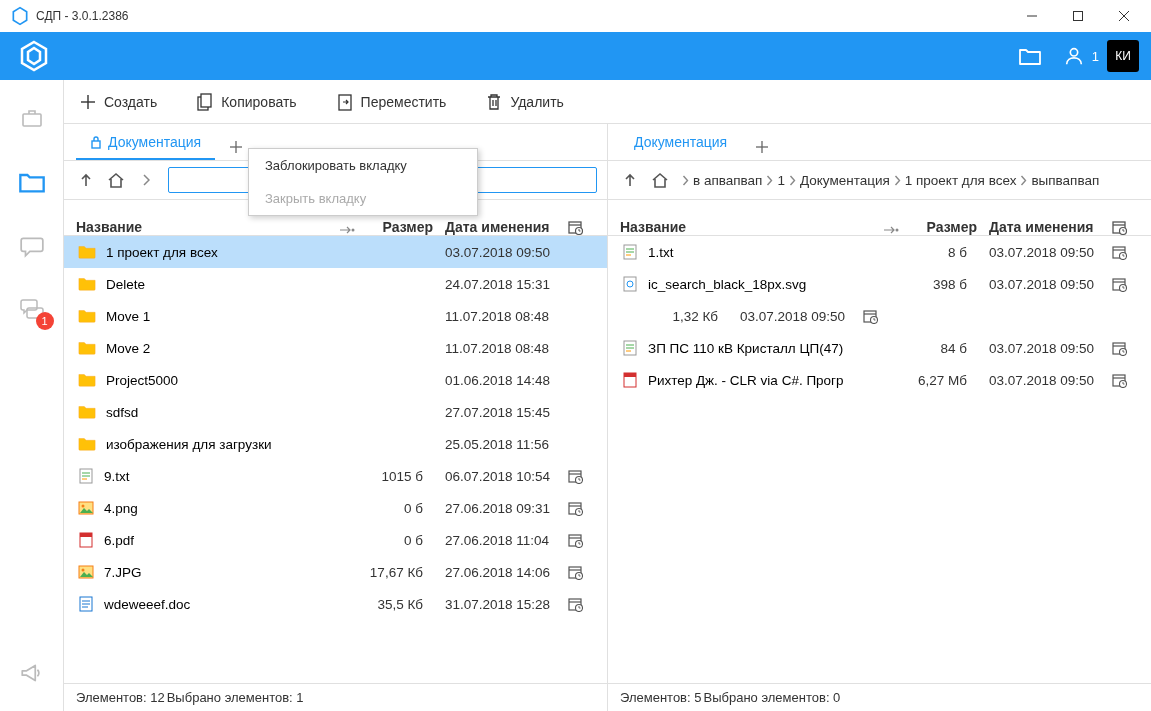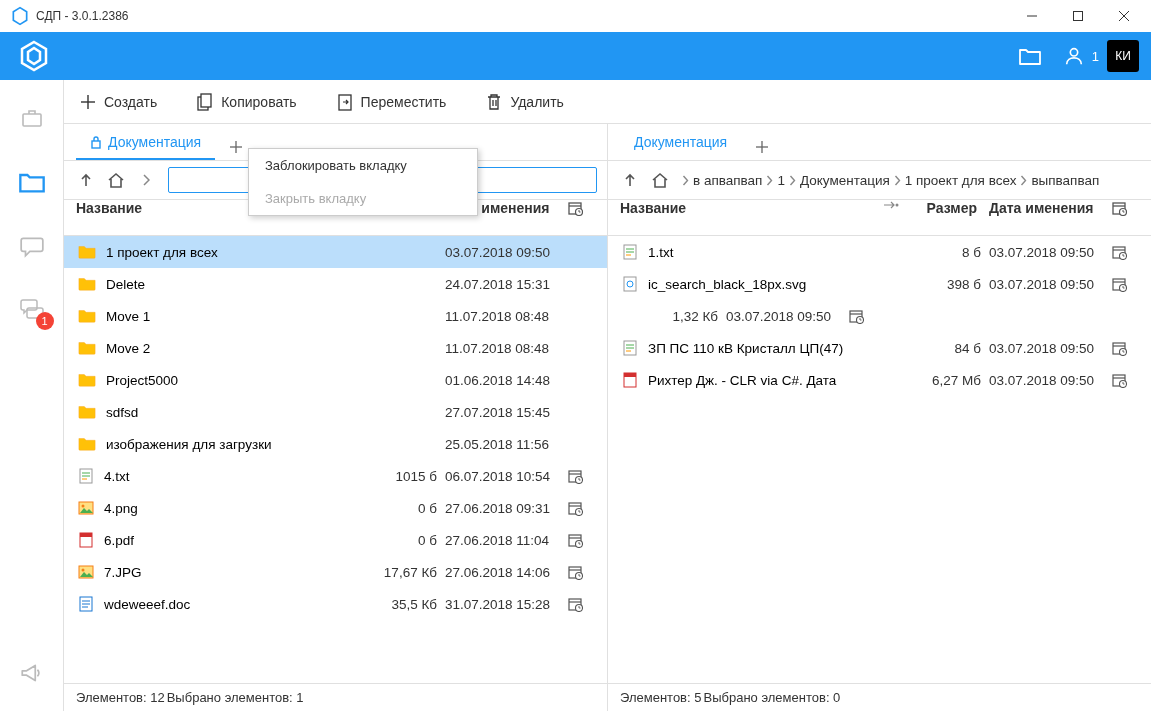--- a/index.html
+++ b/index.html
@@ -43,33 +43,33 @@
 .ctxmenu .ctx-item { padding: 9px 16px; font-size: 13px; color: #333; }
 .ctxmenu .ctx-item.disabled { color: #aaa; }
 
 .nav { height: 40px; display: flex; align-items: center; padding: 0 10px; gap: 6px; border-top: 1px solid #e0e0e0; border-bottom: 1px solid #e0e0e0; }
 .nav-btn { width: 24px; height: 24px; display: flex; align-items: center; justify-content: center; color: #555; }
 .breadcrumb { flex: 1; display: flex; align-items: center; gap: 4px; overflow: hidden; white-space: nowrap; font-size: 13.5px; padding-left: 4px; }
 .breadcrumb .crumb { color: #333; }
 .breadcrumb .sep { color: #888; font-size: 12px; }
 .pathbox { flex: 1; height: 26px; border: 1px solid #2196F3; border-radius: 2px; margin-left: 4px; }
 
-.headers { height: 36px; display: flex; align-items: flex-start; padding: 0 12px; border-bottom: 1px solid #e0e0e0; font-size: 14px; color: #333; font-weight: 600; }
+.headers { height: 36px; display: flex; align-items: flex-end; padding: 0 12px; border-bottom: 1px solid #e0e0e0; font-size: 14px; color: #333; font-weight: 600; }
 .col-name { flex: 1; display: flex; align-items: center; gap: 12px; }
 .col-pin { width: 28px; text-align: center; color: #888; }
 .col-size { width: 70px; text-align: right; padding-right: 4px; }
 .col-date { width: 130px; padding-left: 8px; }
 .col-cal { width: 28px; text-align: center; }
 
 .filelist { flex: 1; overflow: auto; }
 .row { height: 32px; display: flex; align-items: center; padding: 0 12px; font-size: 13.5px; }
 .row.selected { background: #BBDEFB; }
 .row .fname { flex: 1; display: flex; align-items: center; gap: 10px; padding-left: 2px; }
 .row .fsize { width: 70px; text-align: right; color: #333; }
-.row .fdate { width: 130px; padding-left: 8px; color: #333; }
+.row .fdate { width: 130px; padding-left: 8px; color: #333; margin-left: 14px; }
 .row .fcal { width: 28px; text-align: center; color: #555; }
 .row .pin-sp { width: 28px; }
 
 .ficon { width: 18px; height: 16px; display: inline-block; }
 .folder-ic { fill: #FFC107; stroke: #F9A825; stroke-width: 0.5; }
 .file-ic { width: 16px; height: 16px; }
 
 .status { height: 28px; border-top: 1px solid #e0e0e0; display: flex; align-items: center; padding: 0 12px; font-size: 13px; color: #333; gap: 2px; }
 
 svg { display: block; }
@@ -344,21 +344,21 @@
             <div class="row">
               <span class="fname">
                 <span>
                   <svg class="file-ic" viewBox="0 0 16 16">
                     <rect x="2" y="1" width="12" height="14" fill="#fff" stroke="#999"></rect>
                     <line x1="4" y1="5" x2="12" y2="5" stroke="#4CAF50"></line>
                     <line x1="4" y1="8" x2="12" y2="8" stroke="#4CAF50"></line>
                     <line x1="4" y1="11" x2="9" y2="11" stroke="#FF9800"></line>
                   </svg>
                 </span>
-                <span>4.txt</span>
+                <span>9.txt</span>
               </span>
               <span class="pin-sp"></span>
               <span class="fsize">1015 б</span>
               <span class="fdate">06.07.2018 10:54</span>
               <span class="fcal">
                 <svg width="16" height="16" viewBox="0 0 16 16">
                   <rect x="2" y="3" width="12" height="11" fill="none" stroke="#555" stroke-width="1.2"></rect>
                   <line x1="2" y1="6" x2="14" y2="6" stroke="#555" stroke-width="1.2"></line>
                   <circle cx="12" cy="12" r="3.5" fill="#fff" stroke="#555" stroke-width="1.1"></circle>
                   <path d="M12 10 v2 h1.5" stroke="#555" stroke-width="0.9" fill="none"></path>
@@ -628,21 +628,21 @@
               </span>
             </div>
             <div class="row">
               <span class="fname">
                 <span>
                   <svg class="file-ic" viewBox="0 0 16 16">
                     <rect x="2" y="1" width="12" height="14" fill="#fff" stroke="#D32F2F" stroke-width="1"></rect>
                     <rect x="2" y="1" width="12" height="4" fill="#D32F2F"></rect>
                   </svg>
                 </span>
-                <span>Рихтер Дж. - CLR via C#. Дата</span>
+                <span>Рихтер Дж. - CLR via C#. Прогр</span>
               </span>
               <span class="pin-sp"></span>
               <span class="fsize">6,27 Мб</span>
               <span class="fdate">03.07.2018 09:50</span>
               <span class="fcal">
                 <svg width="16" height="16" viewBox="0 0 16 16">
                   <rect x="2" y="3" width="12" height="11" fill="none" stroke="#555" stroke-width="1.2"></rect>
                   <line x1="2" y1="6" x2="14" y2="6" stroke="#555" stroke-width="1.2"></line>
                   <circle cx="12" cy="12" r="3.5" fill="#fff" stroke="#555" stroke-width="1.1"></circle>
                   <path d="M12 10 v2 h1.5" stroke="#555" stroke-width="0.9" fill="none"></path>

